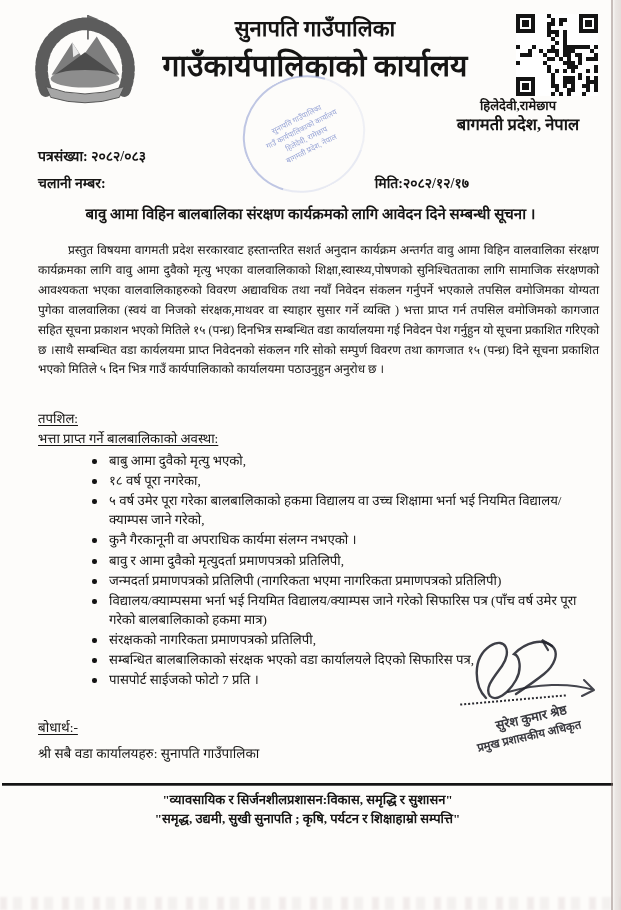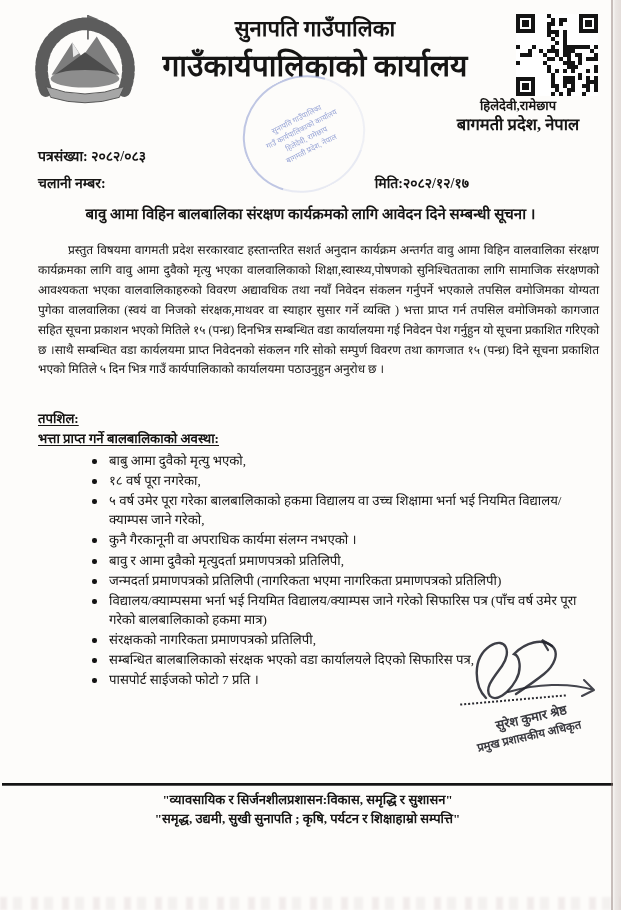--- a/index.html
+++ b/index.html
@@ -44,21 +44,21 @@
   .meta-row2{display:flex;justify-content:space-between;margin-top:9px;line-height:18px;}
   .meta-date{margin-right:130px;}
   
   .subject{position:absolute;left:30px;right:30px;top:204px;text-align:center;
     font-size:15px;font-weight:bold;line-height:20px;}
   
   .body-par{position:absolute;left:38px;right:22px;top:241px;
     font-size:12px;line-height:19.9px;text-align:justify;text-indent:30px;}
   
   .details{position:absolute;left:38px;right:24px;top:409px;font-size:13.2px;line-height:19px;}
-  .h-underline{font-weight:bold;text-decoration:underline;text-underline-offset:2px;line-height:20px;}
+  .h-underline{font-weight:normal;text-decoration:underline;text-underline-offset:2px;line-height:20px;}
   .blist{margin:2px 0 2px 50px;}
   .bitem{position:relative;padding-left:21px;margin:1px 0;}
   .bitem::before{content:"";position:absolute;left:4px;top:8px;width:4.5px;height:4.5px;border-radius:50%;background:#141414;}
   
   .sig{position:absolute;left:448px;top:636px;width:168px;height:140px;}
   .sig svg{position:absolute;left:8px;top:0;}
   .sig-dots{position:absolute;left:12px;top:63px;width:106px;border-bottom:2.5px dotted #2a2a30;transform:rotate(-5deg);}
   .sig-name{position:absolute;left:8px;top:72px;width:150px;text-align:center;
     font-size:13px;font-weight:bold;color:#3a3a40;transform:rotate(-13deg);white-space:nowrap;}
   .sig-title{position:absolute;left:-4px;top:92px;width:170px;text-align:center;
@@ -273,20 +273,24 @@
       <path d="M30 62 C18 50 16 22 34 10 C50 0 56 16 46 30 C38 41 28 52 34 60 C40 66 52 58 60 44
                C66 33 64 20 58 18 C70 6 86 2 96 10 C104 17 98 30 88 38 C78 46 66 54 60 58" fill="none" stroke="#23242e" stroke-width="2.4" stroke-linecap="round" opacity="0.88"></path>
       <path d="M96 10 L86 4 L92 14" fill="none" stroke="#23242e" stroke-width="2.2" stroke-linecap="round" opacity="0.88"></path>
       <path d="M52 56 C80 48 112 46 138 54 L128 44 M138 54 L126 60" fill="none" stroke="#23242e" stroke-width="2" stroke-linecap="round" opacity="0.85"></path>
     </svg>
     <div class="sig-dots"></div>
     <div class="sig-name">सुरेश कुमार श्रेष्ठ</div>
     <div class="sig-title">प्रमुख प्रशासकीय अधिकृत</div>
   </div>
 
+  <div class="cc">
+    <div class="h-underline">बोधार्थ:-</div>
+    <div class="cc-line">श्री सबै वडा कार्यालयहरु: सुनापति गाउँपालिका</div>
+  </div>
 
   <div class="footer">
     <div class="rule"></div>
     <div class="slogan slogan1">"व्यावसायिक र सिर्जनशीलप्रशासन:विकास, समृद्धि र सुशासन"</div>
     <div class="slogan">"समृद्ध, उद्यमी, सुखी सुनापति ; कृषि, पर्यटन र शिक्षाहाम्रो सम्पत्ति"</div>
   </div>
 
   <div class="scan-edge"></div>
   <div class="scan-edge-line"></div>
   <div class="page-bleed"></div>

